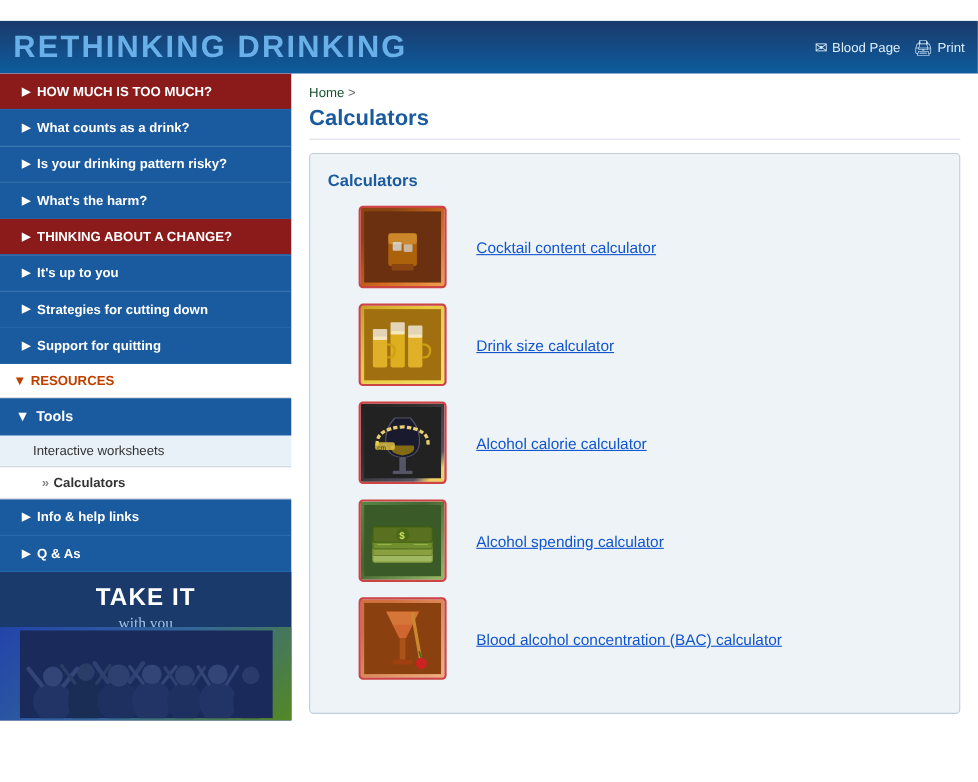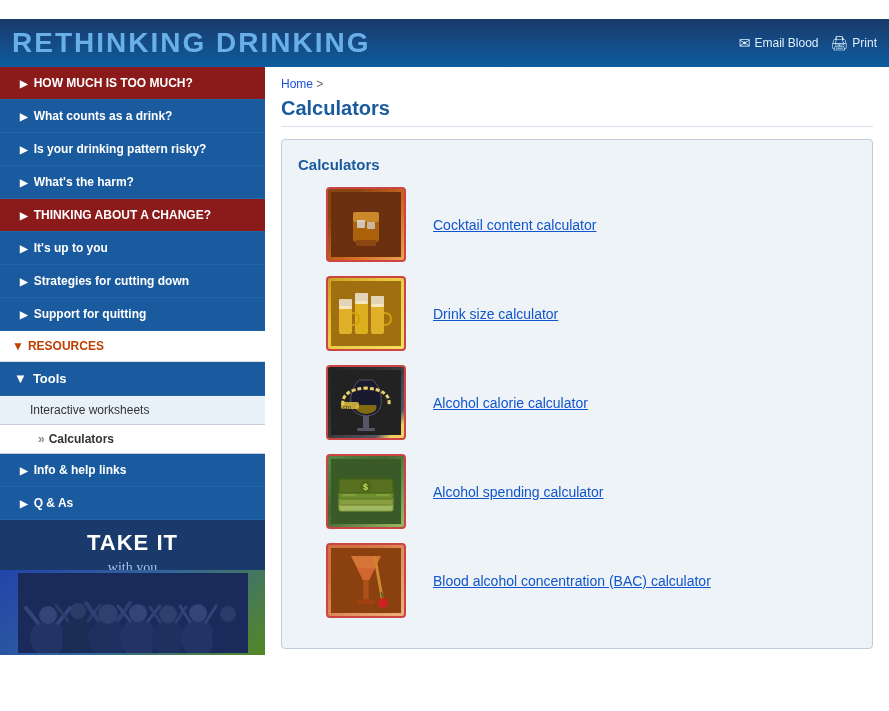--- a/index.html
+++ b/index.html
@@ -165,21 +165,21 @@
       justify-content: center;
     }
 
     
     #main-content {
       flex: 1;
       padding: 10px 16px;
       background: #fff;
     }
     #breadcrumb { font-size: 12px; color: #666; margin-bottom: 6px; }
-    #breadcrumb a { color: #1d4ed8; text-decoration: none; }
+    #breadcrumb a { color: #14532d; text-decoration: none; }
     #page-title {
       color: #1a5a9e;
       font-size: 20px;
       font-weight: bold;
       margin-bottom: 12px;
       border-bottom: 1px solid #dde;
       padding-bottom: 6px;
     }
 
     
@@ -236,21 +236,21 @@
 <div id="header">
   <div id="logo-area">
     <div id="logo-title">
       <span>RETHINKING</span>
       <span style="color:#6ab0e8;">DRINKING</span>
     </div>
   </div>
   <div id="header-actions">
     <a class="header-action">
       <span class="header-icon">✉</span>
-      <span>Email Blood</span>
+      <span>Blood Page</span>
     </a>
     <a class="header-action">
       <span class="header-icon">🖨</span>
       <span>Print</span>
     </a>
   </div>
 </div>
 
 <div id="layout">
 

